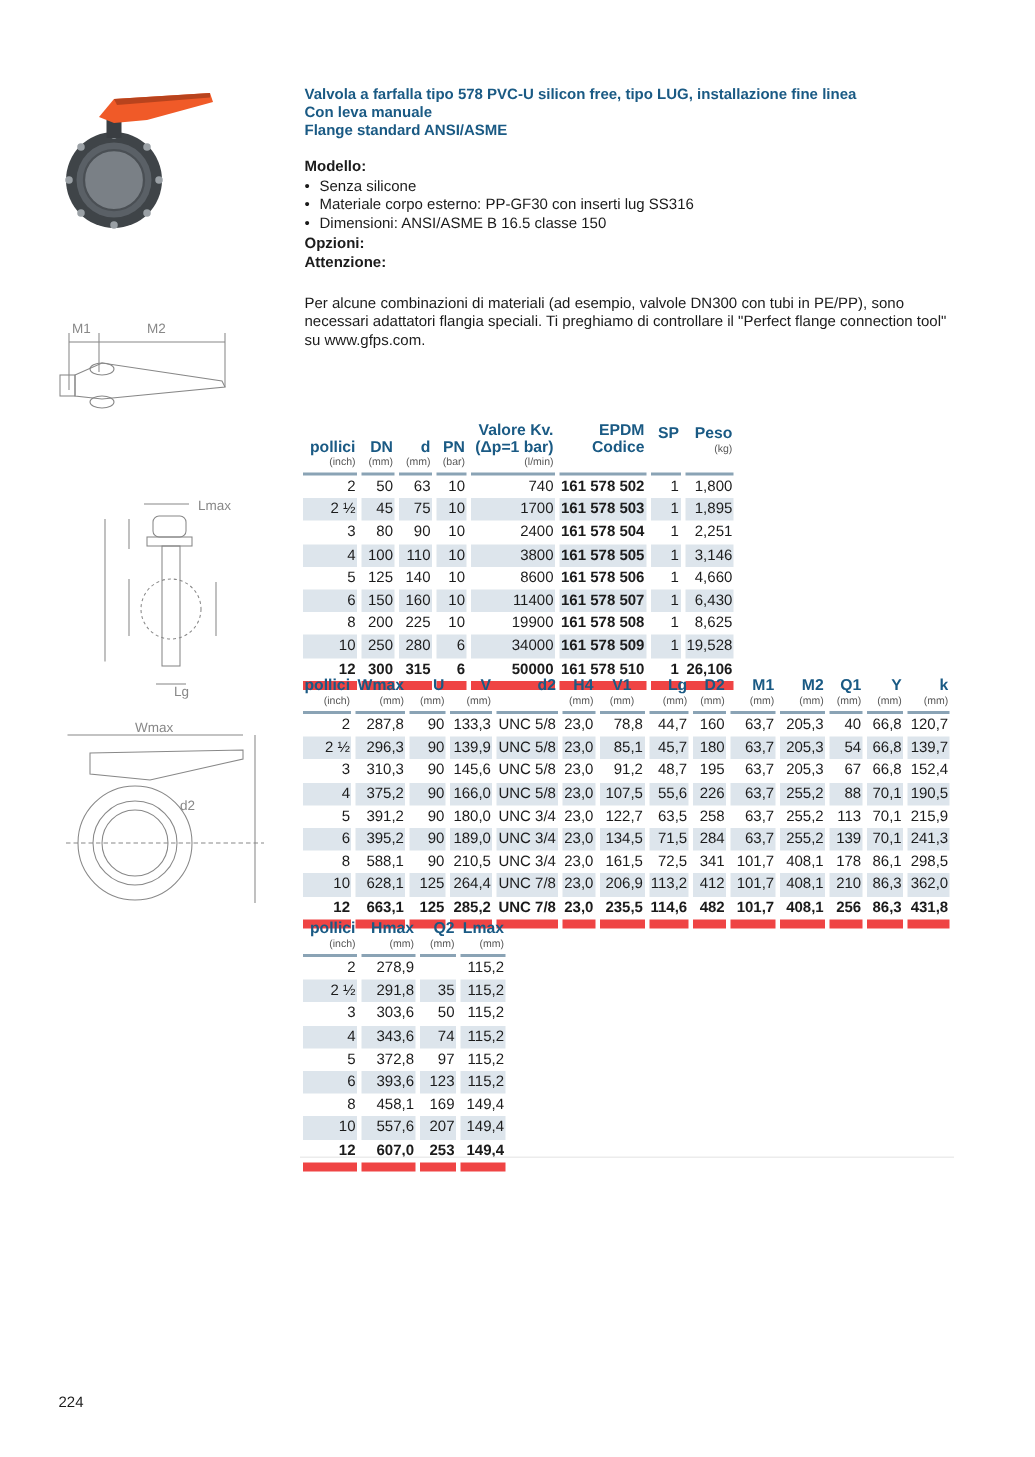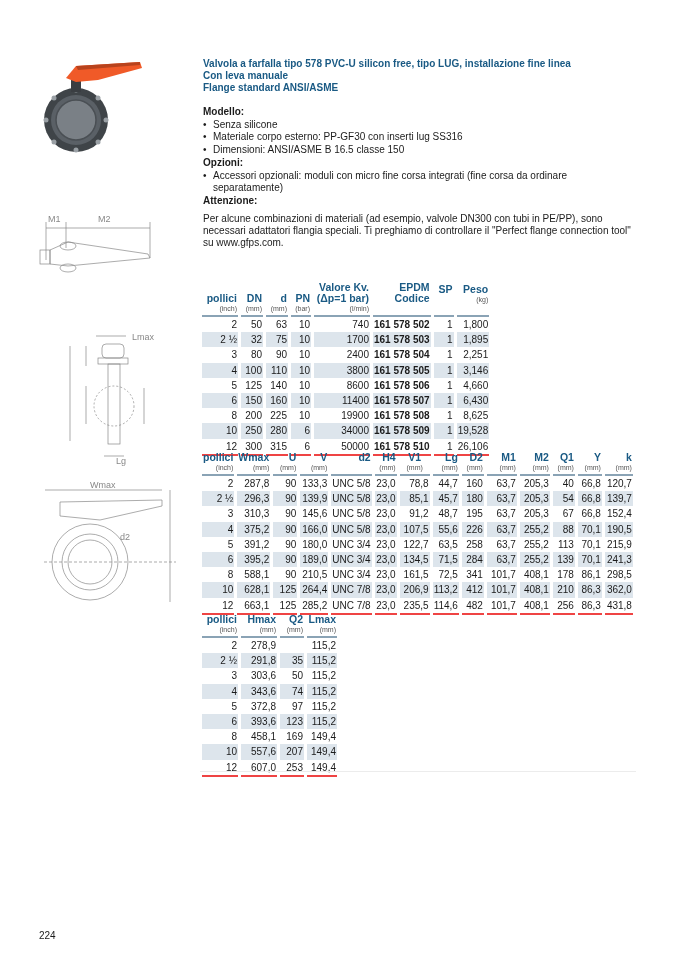--- a/index.html
+++ b/index.html
@@ -7,30 +7,30 @@
   .page { position: relative; width: 690px; height: 971px; }
 
   .title-block { position: absolute; left: 203px; top: 58px; width: 430px; }
   .title-line { font-family: "Liberation Sans", sans-serif; font-weight: bold; font-size: 10px; color: #1a5a84; line-height: 12px; }
 
   .desc { position: absolute; left: 203px; top: 105px; width: 430px; font-family: "Liberation Sans", sans-serif; font-size: 10px; line-height: 12.2px; }
   .desc h4 { font-size: 10px; font-weight: bold; margin-top: 1px; margin-bottom: 1px; }
   .desc ul { list-style: none; }
   .desc li { position: relative; padding-left: 10px; }
   .desc li::before { content: "\2022"; position: absolute; left: 0; top: 0; }
-  .desc p { margin-top: 5px; }
+  .desc p { margin-top: 15px; }
   .mt { margin-top: 3px; }
 
   table.spec { position: absolute; border-collapse: separate; border-spacing: 3px 0; font-family: "Liberation Sans", sans-serif; font-size: 10px; }
   table.spec th { text-align: right; font-weight: bold; color: #1a5a84; font-size: 10.5px; line-height: 11px; vertical-align: bottom; padding: 0 1px; white-space: nowrap; }
   table.spec th .unit { display: block; font-weight: normal; color: #555; font-size: 7px; line-height: 9px; }
   table.spec thead tr.hr-row td { height: 4px; border-bottom: 2px solid #8aa3b5; padding: 0; }
   table.spec td { text-align: right; padding: 0 1px; height: 15.2px; line-height: 15px; white-space: nowrap; }
   table.spec tbody tr:nth-child(even) td.sh { background: #dde5ec; }
-  table.spec tbody tr:last-child td { border-bottom: 2px solid #ef4444; }
+  table.spec tbody tr:last-child td { border-bottom: 6px solid #ef4444; font-weight: bold; }
   table.spec td.code { font-weight: bold; }
 
   #t1 { left: 199px; top: 282px; }
   #t2 { left: 199px; top: 452px; }
   #t3 { left: 199px; top: 614px; }
 
   .sep { position: absolute; left: 200px; top: 771px; width: 436px; height: 1px; background: #ececec; }
 
   .footer-page { position: absolute; left: 39px; top: 930px; font-family: "Liberation Sans", sans-serif; font-size: 10px; color: #1b1b1b; }
   .footer-logo { position: absolute; left: 602px; top: 972px; font-family: "Liberation Sans", sans-serif; font-weight: bold; font-size: 11px; color: #1a5a84; }
@@ -115,23 +115,20 @@
   </div>
 
   <div class="desc">
     <h4>Modello:</h4>
     <ul>
       <li>Senza silicone</li>
       <li>Materiale corpo esterno: PP-GF30 con inserti lug SS316</li>
       <li>Dimensioni: ANSI/ASME B 16.5 classe 150</li>
     </ul>
     <h4 class="mt">Opzioni:</h4>
-    <ul>
-      <li>Accessori opzionali: moduli con micro fine corsa integrati (fine corsa da ordinare separatamente)</li>
-    </ul>
     <h4 class="mt">Attenzione:</h4>
     <p>Per alcune combinazioni di materiali (ad esempio, valvole DN300 con tubi in PE/PP), sono necessari adattatori flangia speciali. Ti preghiamo di controllare il "Perfect flange connection tool" su www.gfps.com.</p>
   </div>
 
   <table class="spec" id="t1">
     <thead>
       <tr>
         <th style="width:36px"><span>pollici</span><span class="unit">(inch)</span></th>
         <th style="width:22px"><span>DN</span><span class="unit">(mm)</span></th>
         <th style="width:22px"><span>d</span><span class="unit">(mm)</span></th>
@@ -158,21 +155,21 @@
           <td class="sh">50</td>
           <td class="sh">63</td>
           <td class="sh">10</td>
           <td class="sh">740</td>
           <td class="sh code">161 578 502</td>
           <td class="sh">1</td>
           <td class="sh">1,800</td>
         </tr>
         <tr>
           <td class="sh">2 ½</td>
-          <td class="sh">32</td>
+          <td class="sh">45</td>
           <td class="sh">75</td>
           <td class="sh">10</td>
           <td class="sh">1700</td>
           <td class="sh code">161 578 503</td>
           <td class="sh">1</td>
           <td class="sh">1,895</td>
         </tr>
         <tr>
           <td class="sh">3</td>
           <td class="sh">80</td>

